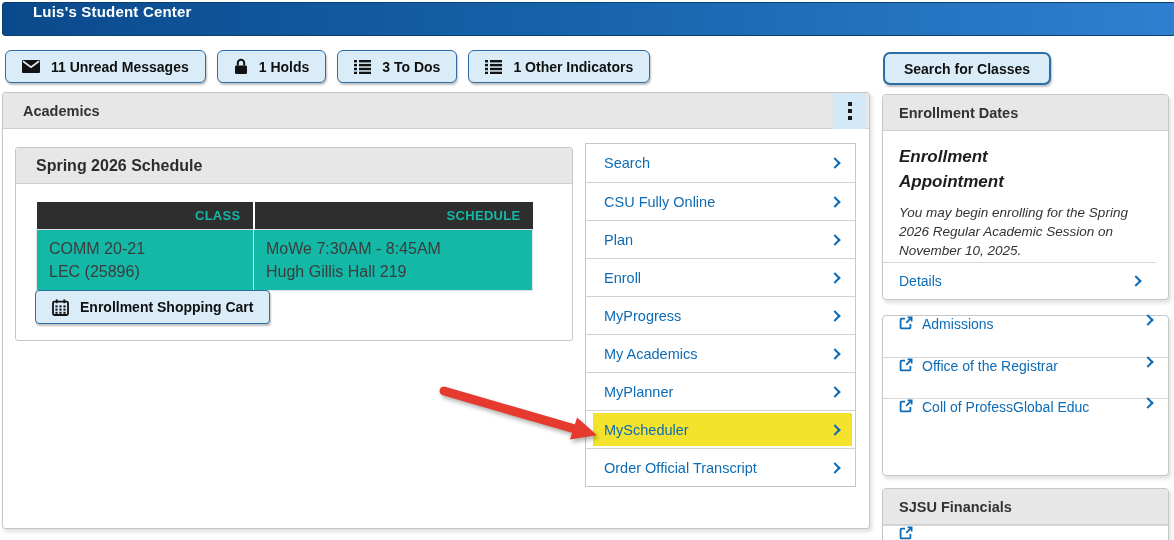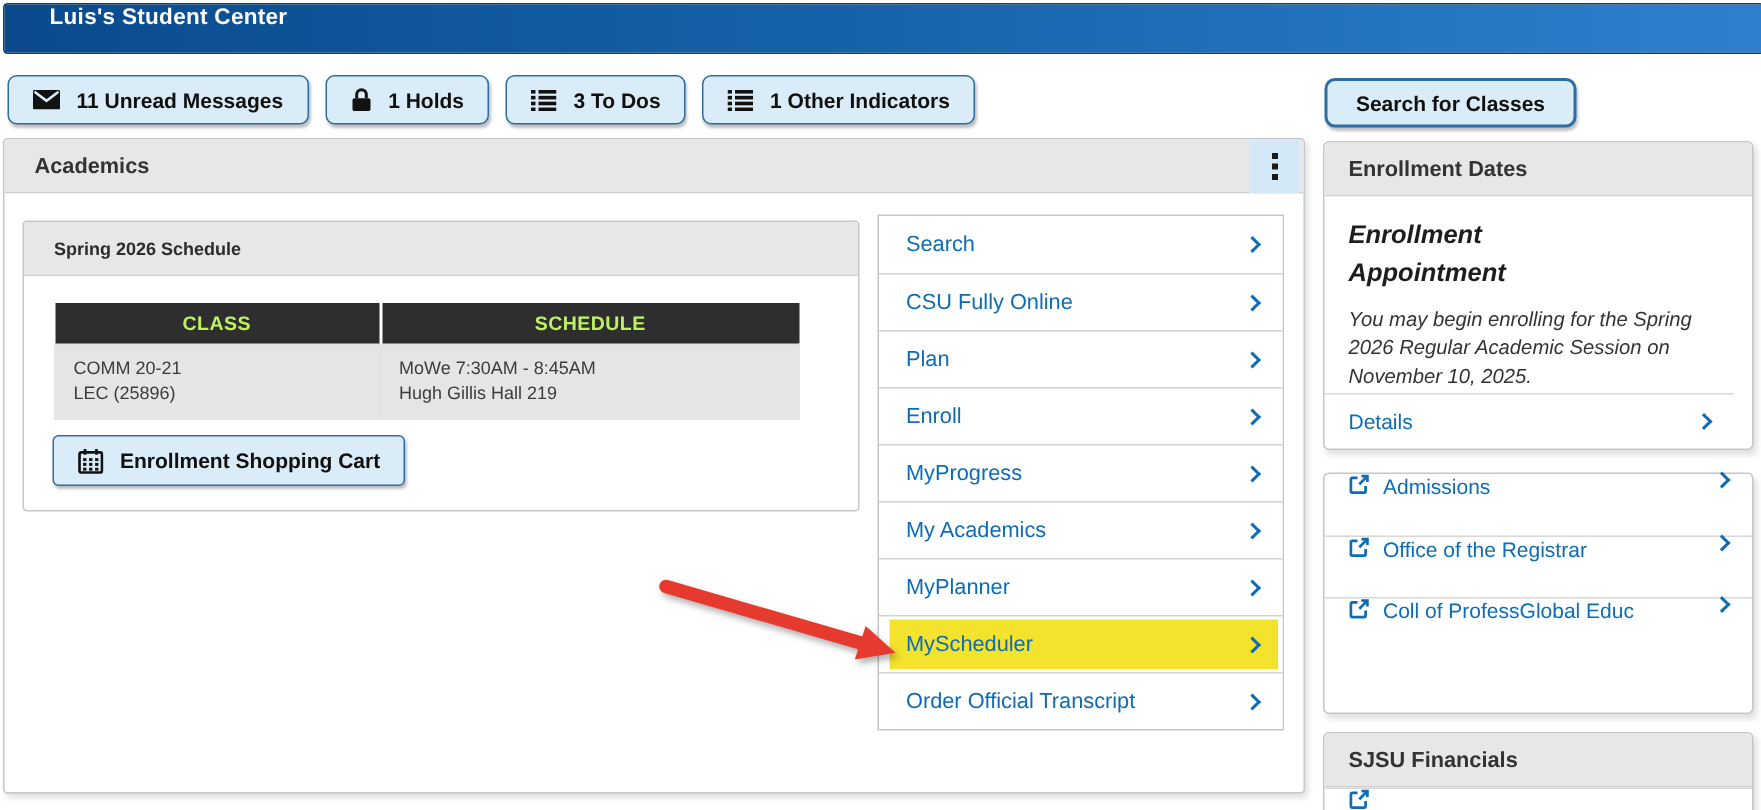--- a/index.html
+++ b/index.html
@@ -56,30 +56,30 @@
 
   
   .schedule-card {
     position:absolute; left:12px; top:54px; width:558px; height:194px;
     background:#fff; border:1px solid #c6c6c6; border-radius:3px;
   }
   .sched-header {
     height:36px; background:#e7e7e7; border-bottom:1px solid #cfcfcf;
     border-radius:3px 3px 0 0;
     display:flex; align-items:center; padding-left:20px;
-    font-weight:bold; font-size:12px; color:#2d2d2d;
+    font-weight:bold; font-size:16px; color:#2d2d2d;
   }
   .sched-table { position:absolute; left:20px; top:54px; width:497px; border-collapse:collapse; }
   .sched-table th {
-    background:#2e2e2e; color:#bef264; text-align:center; font-size:13px;
+    background:#2e2e2e; color:#14b8a6; text-align:right; font-size:13px;
     padding:6px 12px; border-right:2px solid #fff; letter-spacing:.3px;
   }
   .sched-table th:last-child { border-right:none; }
   .sched-table td {
-    background:#e5e5e5; color:#3c3c3c; font-size:12px; line-height:1.45;
+    background:#14b8a6; color:#3c3c3c; font-size:16px; line-height:1.45;
     padding:7px 12px; border:1px solid #e2e2e2; vertical-align:top;
   }
   .col-class { width:217px; }
 
   .cart-btn { position:absolute; left:19px; top:142px; height:34px; border-radius:4px; }
 
   
   .menu-list {
     position:absolute; left:582px; top:50px; width:271px;
     background:#fff; border:1px solid #c6c6c6;

